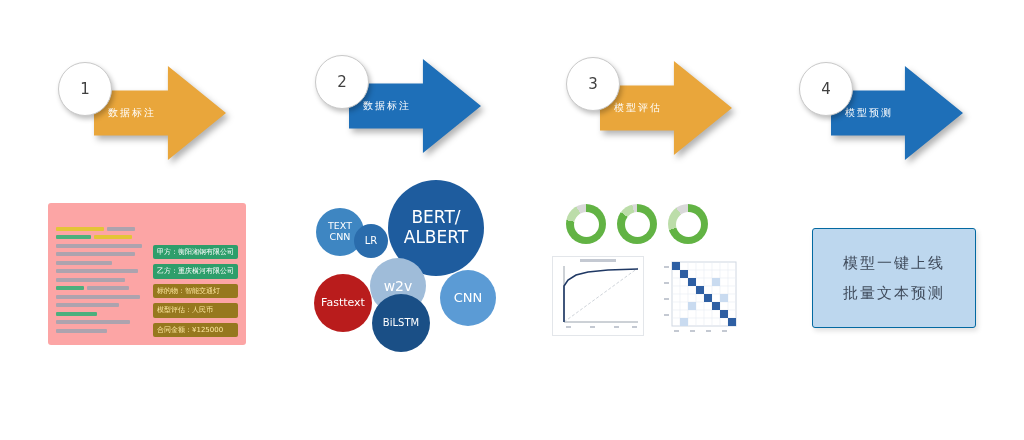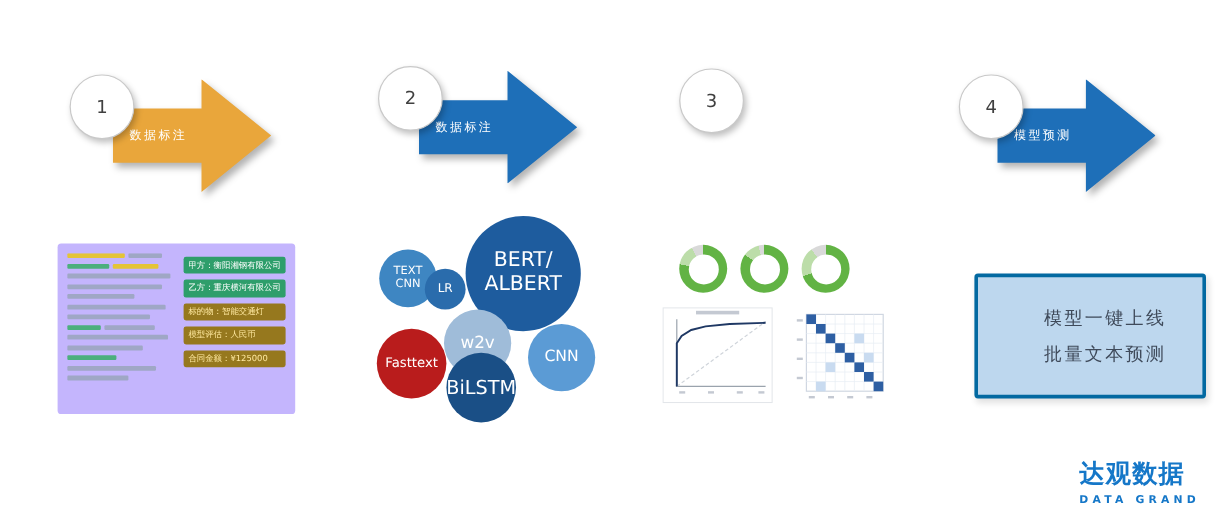--- a/index.html
+++ b/index.html
@@ -22,22 +22,22 @@
   .badge {
     position:absolute; width:52px; height:52px; border-radius:50%;
     background:#ffffff; border:1px solid #c9c9c9;
     box-shadow:2px 3px 5px rgba(0,0,0,0.25);
     display:flex; align-items:center; justify-content:center;
     font-size:15px; color:#404040; z-index:5;
   }
   
   .doc-card {
     position:absolute; left:48px; top:203px; width:198px; height:142px;
-    background:#c4b5fd; border-radius:3px; padding:8px; box-sizing:border-box;
-    display:flex; gap:4px;
+    background:#fca5a5; border-radius:3px; padding:8px; box-sizing:border-box;
+    display:flex; gap:4px;align-items:flex-end;
   }
   .doc-left { flex:1.15; overflow:hidden; }
   .dl { display:flex; gap:3px; margin-bottom:4.5px; }
   .seg { height:4px; background:#93A3B1; border-radius:1px; display:block; opacity:0.75; }
   .seg.hl-y { background:#E4C437; opacity:1; }
   .seg.hl-g { background:#4CAF7D; opacity:1; }
   .doc-right { flex:1; display:flex; flex-direction:column; gap:5px; margin-top:3px; }
   .field {
     font-size:7px; color:#ffffff; padding:3px 4px; border-radius:2px;
     white-space:nowrap; overflow:hidden; line-height:1.2;
@@ -55,24 +55,23 @@
   
   .donut { position:absolute; width:40px; height:40px; border-radius:50%; }
   .donut::after { content:""; position:absolute; inset:7.5px; background:#ffffff; border-radius:50%; }
   .d1 { background:conic-gradient(#62B344 0 78%, #BCDDA9 78% 92%, #D9D9D9 92% 100%); }
   .d2 { background:conic-gradient(#62B344 0 85%, #BCDDA9 85% 96%, #D9D9D9 96% 100%); }
   .d3 { background:conic-gradient(#62B344 0 70%, #BCDDA9 70% 90%, #D9D9D9 90% 100%); }
   .mini-chart { position:absolute; }
   
   .pred-box {
     position:absolute; left:812px; top:228px; width:162px; height:98px;
-    background:#BDD7EE; border:3px solid #0369a1; border-radius:3px;
+    background:#BDD7EE; border:1px solid #0369a1; border-radius:3px;
     display:flex; align-items:center; justify-content:center;
     box-shadow:2px 3px 5px rgba(0,0,0,0.12);
-    padding-left:25px;
   }
   .pred-text {
     color:#3F4A5A; font-size:15px; letter-spacing:2px;
     text-align:center; white-space:pre-line; line-height:2.0;
   }
   
   .logo { position:absolute; right:24px; bottom:18px; color:#1577C8; text-align:left; }
   .logo-cn { font-size:21px; font-weight:bold; letter-spacing:1px; }
   .logo-en { font-size:9px; font-weight:bold; letter-spacing:3.5px; margin-top:3px; }
 </style>
@@ -154,24 +153,29 @@
   </div>
 
   <div class="bubbles">
     <div class="bubble" style="left:4px; top:28px; width:48px; height:48px; background:#3E86C2; font-size:9.5px; z-index:2;">TEXT
 CNN</div>
     <div class="bubble" style="left:42px; top:44px; width:34px; height:34px; background:#2A6CAC; font-size:10px; z-index:3;">LR</div>
     <div class="bubble" style="left:76px; top:0px; width:96px; height:96px; background:#1E5C9E; font-size:17px; z-index:4;">BERT/
 ALBERT</div>
     <div class="bubble" style="left:58px; top:78px; width:56px; height:56px; background:#9FBCD9; font-size:14px; z-index:5;">w2v</div>
     <div class="bubble" style="left:2px; top:94px; width:58px; height:58px; background:#b91c1c; font-size:11px; z-index:4;">Fasttext</div>
-    <div class="bubble" style="left:60px; top:114px; width:58px; height:58px; background:#1A4F86; font-size:16px; z-index:6;">BiLSTM</div>
+    <div class="bubble" style="left:60px; top:114px; width:58px; height:58px; background:#1A4F86; font-size:10px; z-index:6;">BiLSTM</div>
     <div class="bubble" style="left:128px; top:90px; width:56px; height:56px; background:#5B9BD5; font-size:13px; z-index:3;">CNN</div>
   </div>
 
+  <div class="arrow-wrap" style="left:600px; top:61px;">
+    <div class="arrow gold">
+      <span class="arrow-label">模型评估</span>
+    </div>
+  </div>
   <div class="badge" style="left:566px; top:57px;">
     <span>3</span>
   </div>
 
   <div class="donut d1" style="left:566px; top:204px;"></div>
   <div class="donut d2" style="left:617px; top:204px;"></div>
   <div class="donut d3" style="left:668px; top:204px;"></div>
 
   <svg class="mini-chart" style="left:552px; top:256px;" width="92" height="80" viewBox="0 0 92 80">
     <rect x="0.5" y="0.5" width="91" height="79" fill="#ffffff" stroke="#E3E6EA"></rect>
@@ -238,18 +242,14 @@
   </div>
   <div class="badge" style="left:799px; top:62px;">
     <span>4</span>
   </div>
 
   <div class="pred-box">
     <div class="pred-text">模型一键上线
 批量文本预测</div>
   </div>
 
-  <div class="logo">
-    <div class="logo-cn">达观数据</div>
-    <div class="logo-en">DATA GRAND</div>
-  </div>
 
 </div>
 
 </body></html>

